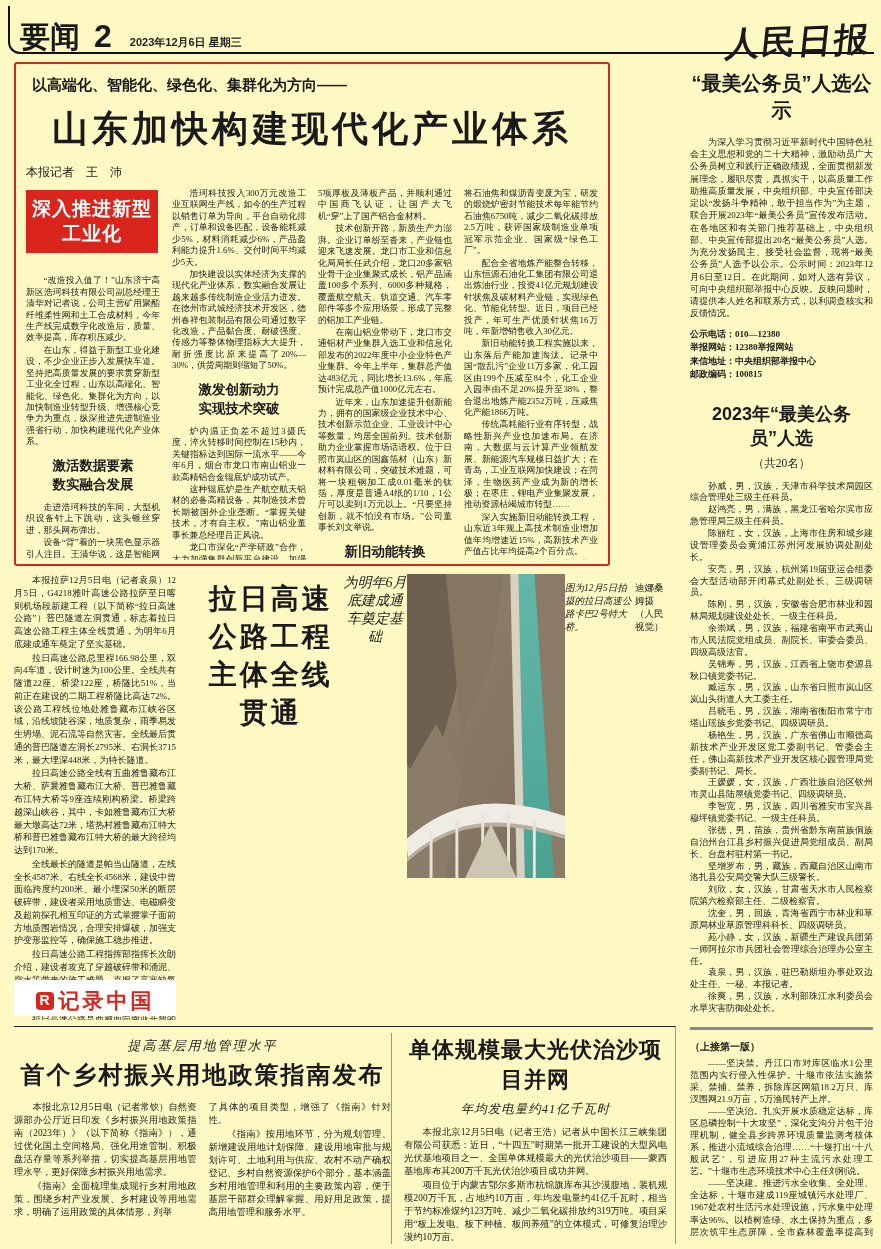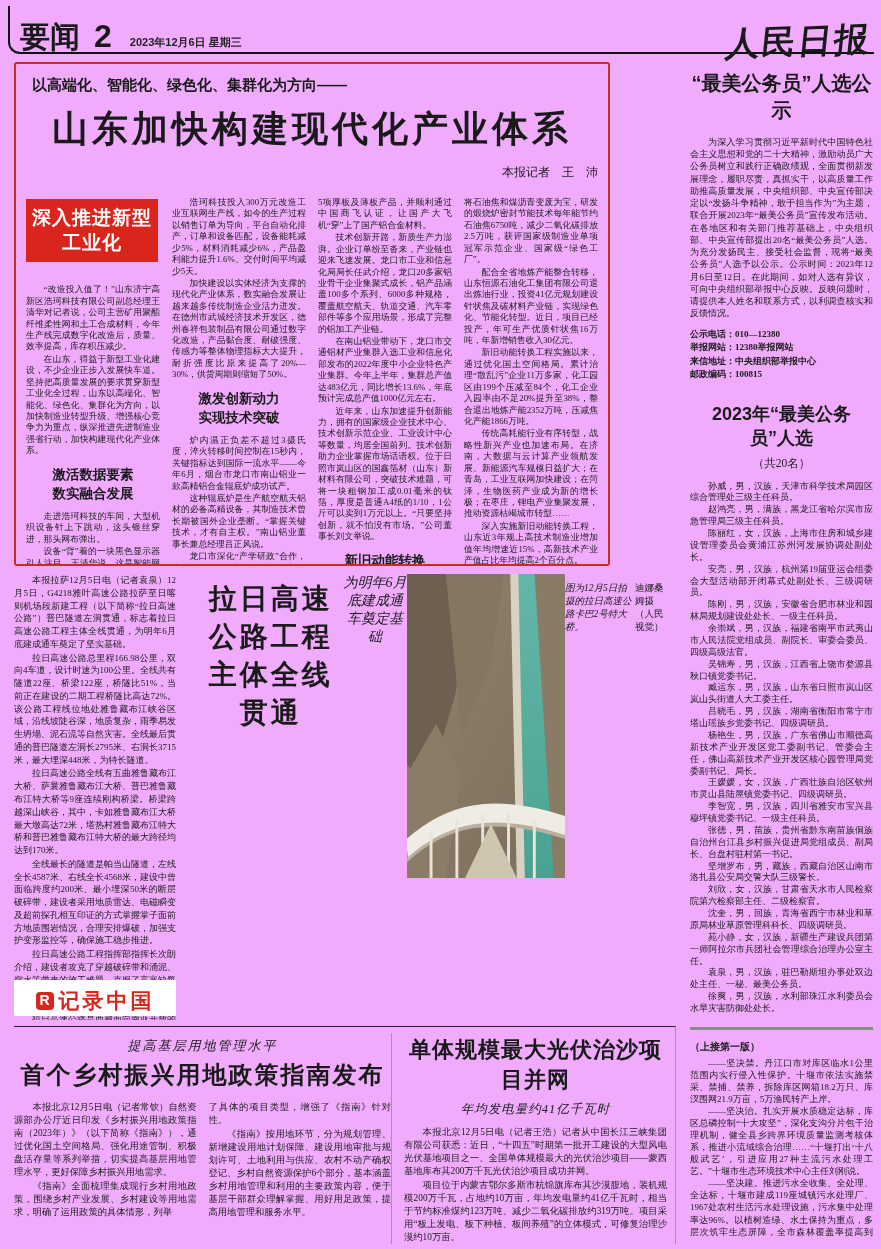--- a/index.html
+++ b/index.html
@@ -1,33 +1,33 @@
 <!DOCTYPE html>
 <html><head>
 <meta charset="utf-8">
 <style>
   html,body{margin:0;padding:0;background:#fff;}
-  #paper{position:relative;width:881px;height:1249px;background:#f0abfc;overflow:hidden;
+  #paper{position:relative;width:881px;height:1249px;background:#fef9c3;overflow:hidden;
          font-family:"Liberation Serif","DejaVu Serif",serif;color:#1a1a1a;}
   
   .hdr{position:absolute;left:8px;top:6px;width:864px;height:46px;
        border-bottom:2px solid #111;border-left:2px solid #111;border-bottom-left-radius:12px;}
   .hdr-inner{display:flex;align-items:flex-end;height:100%;padding:0 4px 4px 10px;}
   .sec-label{font-family:"Liberation Sans",sans-serif;font-weight:bold;font-size:30px;line-height:1;}
   .page-num{font-family:"Liberation Sans",sans-serif;font-weight:bold;font-size:32px;line-height:1;margin-left:14px;}
   .dateline{font-family:"Liberation Sans",sans-serif;font-size:11px;font-weight:bold;color:#222;margin-left:18px;margin-bottom:2px;}
   .masthead{margin-left:auto;font-family:"DejaVu Serif",serif;font-weight:bold;font-size:34px;line-height:1;
             transform:skewX(-8deg) rotate(-2deg);letter-spacing:2px;margin-bottom:-6px;}
   
   .mainbox{position:absolute;left:14px;top:62px;width:596px;height:504px;border:2px solid #d02a20;border-radius:3px;
            padding:8px 10px;box-sizing:border-box;overflow:hidden;}
   .kicker{font-family:"Liberation Sans",sans-serif;font-weight:bold;font-size:15px;margin:4px 0 10px 6px;}
   .headline{font-family:"Liberation Sans",sans-serif;font-weight:bold;font-size:36px;text-align:center;
             letter-spacing:4px;margin:2px 0 10px;}
-  .byline{text-align:right;font-size:12px;margin-bottom:16px;}
+  .byline{text-align:left;font-size:12px;margin-bottom:7px;}
   .cols{display:flex;gap:12px;height:372px;overflow:hidden;}
   .col{flex:1;font-size:8.8px;line-height:1.3;overflow:hidden;}
   .par{margin:0 0 1px;text-indent:2em;text-align:justify;}
   .par.noind{text-indent:0;}
   .badge{background:#d9251c;color:#fff;font-family:"Liberation Sans",sans-serif;font-weight:bold;
          font-size:19px;text-align:center;padding:7px 2px;letter-spacing:1px;margin:2px 2px 22px 0;}
   .subhead{font-family:"Liberation Sans",sans-serif;font-weight:bold;font-size:13.5px;text-align:center;
            line-height:1.45;margin:8px 0 7px;}
   
   .sidebar{position:absolute;left:690px;top:66px;width:183px;height:1175px;overflow:hidden;}
@@ -122,21 +122,21 @@
         <p class="par">近年来，山东加速提升创新能力，拥有的国家级企业技术中心、技术创新示范企业、工业设计中心等数量，均居全国前列。技术创新助力企业掌握市场话语权。位于日照市岚山区的国鑫箔材（山东）新材料有限公司，突破技术难题，可将一块粗钢加工成0.01毫米的钛箔，厚度是普通A4纸的1/10，1公斤可以卖到1万元以上。“只要坚持创新，就不怕没有市场。”公司董事长刘文举说。</p>
         <div class="subhead">
           <span>新旧动能转换</span><br>
           <span>绿色低碳发展</span>
         </div>
 
       </div>
       <div class="col">
         <p class="par noind">将石油焦和煤沥青变废为宝，研发的煅烧炉密封节能技术每年能节约石油焦6750吨，减少二氧化碳排放2.5万吨，获评国家级制造业单项冠军示范企业、国家级“绿色工厂”。</p>
         <p class="par">配合全省地炼产能整合转移，山东恒源石油化工集团有限公司退出炼油行业，投资41亿元规划建设针状焦及碳材料产业链，实现绿色化、节能化转型。近日，项目已经投产，年可生产优质针状焦16万吨，年新增销售收入30亿元。</p>
-        <p class="par">新旧动能转换工程实施以来，通过优化国土空间格局。累计治理“散乱污”企业11万多家，化工园区由199个压减至84个，化工企业入园率由不足20%提升至38%，整合退出地炼产能2352万吨，压减焦化产能1866万吨。</p>
+        <p class="par">新旧动能转换工程实施以来，山东落后产能加速淘汰。记录中国“散乱污”企业11万多家，化工园区由199个压减至84个，化工企业入园率由不足20%提升至38%，整合退出地炼产能2352万吨，压减焦化产能1866万吨。</p>
         <p class="par">传统高耗能行业有序转型，战略性新兴产业也加速布局。在济南，大数据与云计算产业领航发展、新能源汽车规模日益扩大；在青岛，工业互联网加快建设；在菏泽，生物医药产业成为新的增长极；在枣庄，锂电产业集聚发展，推动资源枯竭城市转型……</p>
         <p class="par">深入实施新旧动能转换工程，山东近3年规上高技术制造业增加值年均增速近15%，高新技术产业产值占比年均提高2个百分点。</p>
         <p class="par">今年前10月，山东规上工业增加值同比增长6.9%，工业投资增长14.5%，高于全部投资增速9.2个百分点，高新技术产业产值占比首次超过五成。</p>
 
       </div>
     </div>
   </div>
 
   <div class="sidebar">
     <div class="sb-title">“最美公务员”人选公示</div>
@@ -158,21 +158,21 @@
     <p class="sb-entry">臧运东，男，汉族，山东省日照市岚山区岚山头街道人大工委主任。</p>
     <p class="sb-entry">吕晓毛，男，汉族，湖南省衡阳市常宁市塔山瑶族乡党委书记、四级调研员。</p>
     <p class="sb-entry">杨艳生，男，汉族，广东省佛山市顺德高新技术产业开发区党工委副书记、管委会主任，佛山高新技术产业开发区核心园管理局党委副书记、局长。</p>
     <p class="sb-entry">王媛媛，女，汉族，广西壮族自治区钦州市灵山县陆屋镇党委书记、四级调研员。</p>
     <p class="sb-entry">李智宽，男，汉族，四川省雅安市宝兴县穆坪镇党委书记、一级主任科员。</p>
     <p class="sb-entry">张德，男，苗族，贵州省黔东南苗族侗族自治州台江县乡村振兴促进局党组成员、副局长、台盘村驻村第一书记。</p>
     <p class="sb-entry">坚增罗布，男，藏族，西藏自治区山南市洛扎县公安局交警大队三级警长。</p>
     <p class="sb-entry">刘欣，女，汉族，甘肃省天水市人民检察院第六检察部主任、二级检察官。</p>
     <p class="sb-entry">沈奎，男，回族，青海省西宁市林业和草原局林业草原管理科科长、四级调研员。</p>
     <p class="sb-entry">苑小静，女，汉族，新疆生产建设兵团第一师阿拉尔市兵团社会管理综合治理办公室主任。</p>
-    <p class="sb-entry">袁泉，男，汉族，驻巴勒斯坦办事处双边处主任、一秘、最美公务员。</p>
+    <p class="sb-entry">袁泉，男，汉族，驻巴勒斯坦办事处双边处主任、一秘、本报记者。</p>
     <p class="sb-entry">徐爽，男，汉族，水利部珠江水利委员会水旱灾害防御处处长。</p>
 
     <hr class="sb-divider">
     <p class="cont-label">（上接第一版）</p>
     <p class="cont-par">——坚决禁。丹江口市对库区临水1公里范围内实行侵入性保护。十堰市依法实施禁采、禁捕、禁养，拆除库区网箱18.2万只、库汊围网21.9万亩，5万渔民转产上岸。</p>
     <p class="cont-par">——坚决治。扎实开展水质稳定达标，库区总磷控制“十大攻坚”，深化支沟分片包干治理机制，健全县乡跨界环境质量监测考核体系，推进小流域综合治理……“十堰打出‘十八般武艺’，引进应用27种主流污水处理工艺。”十堰市生态环境技术中心主任刘刚说。</p>
     <p class="cont-par">——坚决建。推进污水全收集、全处理、全达标，十堰市建成119座城镇污水处理厂、1967处农村生活污水处理设施，污水集中处理率达96%。以植树造绿、水土保持为重点，多层次筑牢生态屏障，全市森林覆盖率提高到73.86%。</p>
 
   </div>
 

